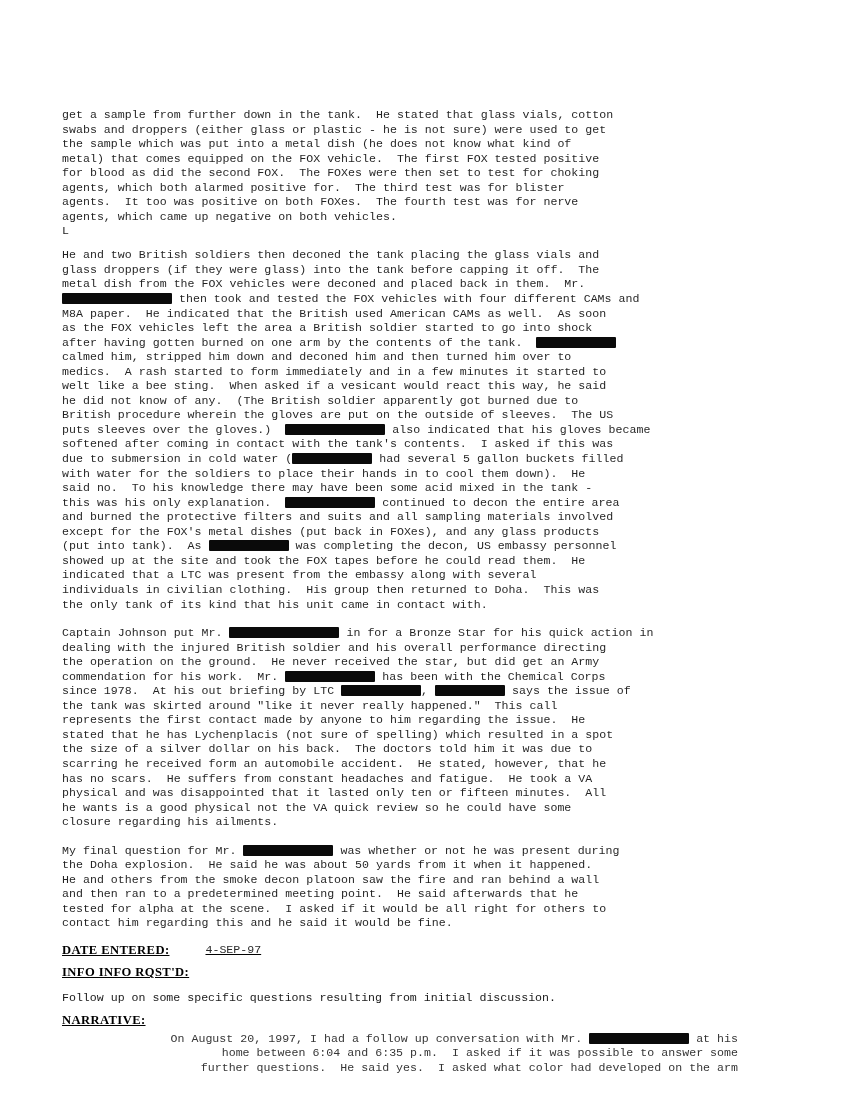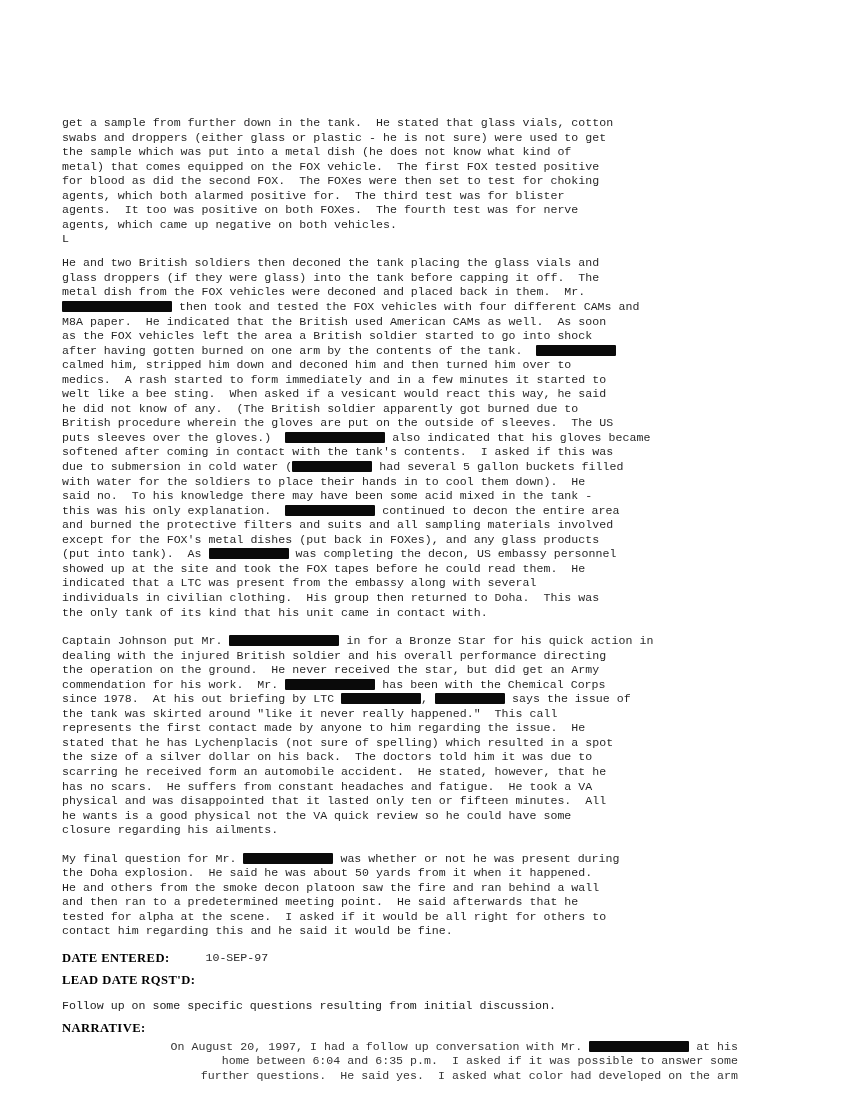--- a/index.html
+++ b/index.html
@@ -18,21 +18,21 @@
   .page {
     position: absolute;
     left: 0; top: 0;
     width: 850px;
     height: 1100px;
     background: #ffffff;
   }
   .doc-body {
     position: absolute;
     left: 62px;
-    top: 116px;
+    top: 108px;
     width: 676px;
   }
   .para {
     font-size: 11.6px;
     line-height: 14.55px;
     letter-spacing: 0.02px;
     white-space: pre-wrap;
     margin: 0;
     color: #1a1a1a;
     filter: contrast(0.92);
@@ -50,20 +50,21 @@
     vertical-align: -2px;
     height: 11px;
     border-radius: 1px;
   }
 
   .field-row {
     display: flex;
     align-items: flex-start;
     font-size: 11.6px;
     line-height: 16px;
+    text-decoration: underline;
   }
   .field-label {
     font-family: "Liberation Serif", serif;
     font-weight: bold;
     font-size: 12.6px;
     letter-spacing: 0.4px;
   }
   .field-value {
     font-family: "Liberation Mono", monospace;
     font-size: 11.6px;
@@ -147,27 +148,27 @@
     <div class="para" id="p4">My final question for Mr. <span class="redact" style="width: 90px;"></span> was whether or not he was present during
 the Doha explosion.  He said he was about 50 yards from it when it happened.
 He and others from the smoke decon platoon saw the fire and ran behind a wall
 and then ran to a predetermined meeting point.  He said afterwards that he
 tested for alpha at the scene.  I asked if it would be all right for others to
 contact him regarding this and he said it would be fine.</div>
 
     <div class="field-block">
       <div class="field-row">
         <span class="field-label">DATE ENTERED:</span>
-        <span class="field-value">10-SEP-97</span>
+        <span class="field-value">4-SEP-97</span>
       </div>
     </div>
 
     <div class="field-block2">
       <div class="field-row">
-        <span class="field-label">LEAD DATE RQST'D:</span>
+        <span class="field-label">INFO INFO RQST'D:</span>
       </div>
       <div class="after-label-line">Follow up on some specific questions resulting from initial discussion.</div>
     </div>
 
     <div class="field-block2">
       <div class="field-row">
         <span class="field-label">NARRATIVE:</span>
       </div>
       <div class="para fade-bottom" id="narr" style="margin-top:4px;text-align:right;">On August 20, 1997, I had a follow up conversation with Mr. <span class="redact" style="width: 100px;"></span> at his
 home between 6:04 and 6:35 p.m.  I asked if it was possible to answer some

